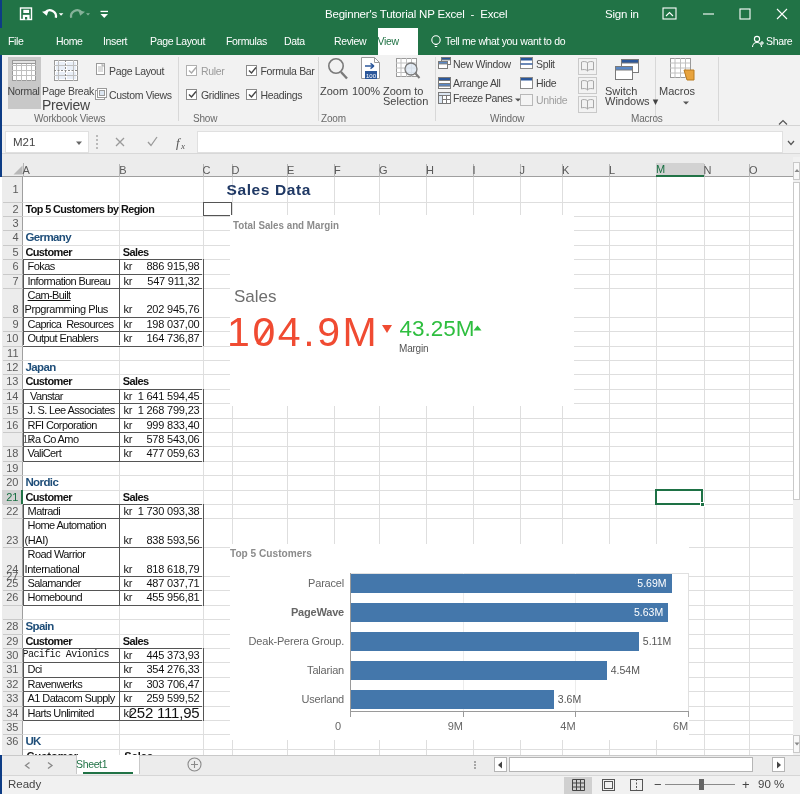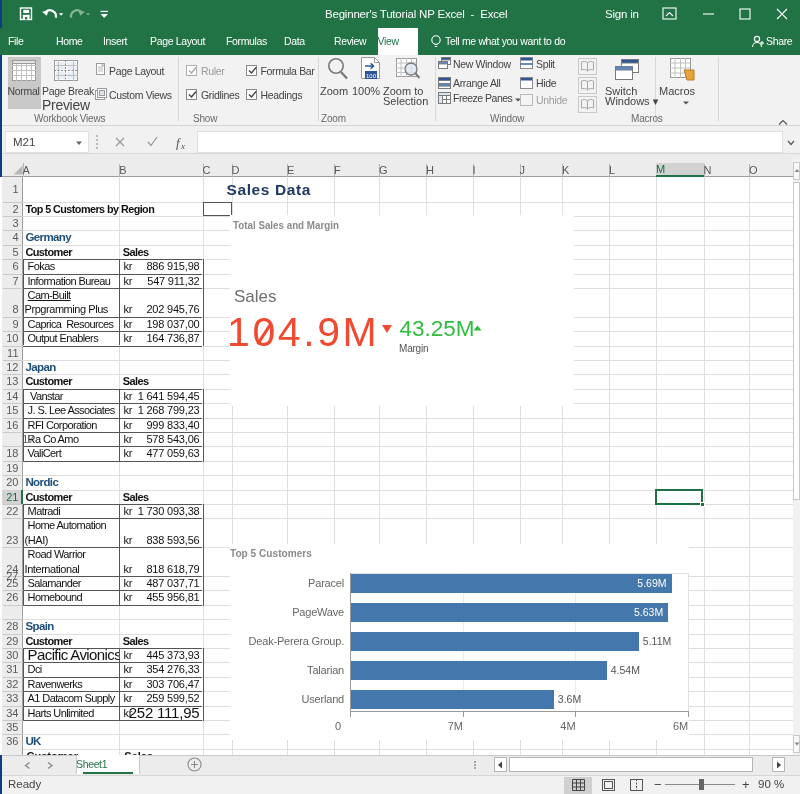--- a/index.html
+++ b/index.html
@@ -509,21 +509,21 @@
 <div style="left:119.3px;top:633.4999999999995px;width:83.2px;height:14.399999999999977px;line-height:14.399999999999977px;color:#111;font-size:11px;letter-spacing:-0.6px;overflow:hidden;font-weight:bold;padding-left:3.5px;">Sales</div>
 <div style="left:22.6px;top:647.8999999999995px;width:179.9px;height:1px;background:#555;z-index:2;"></div>
 <div style="left:22.6px;top:662.2999999999995px;width:179.9px;height:1px;background:#555;z-index:2;"></div>
 <div style="left:22.6px;top:676.6999999999995px;width:179.9px;height:1px;background:#555;z-index:2;"></div>
 <div style="left:22.6px;top:691.0999999999995px;width:179.9px;height:1px;background:#555;z-index:2;"></div>
 <div style="left:22.6px;top:705.4999999999994px;width:179.9px;height:1px;background:#555;z-index:2;"></div>
 <div style="left:22.6px;top:719.8999999999994px;width:179.9px;height:1px;background:#555;z-index:2;"></div>
 <div style="left:22.6px;top:647.8999999999995px;width:1px;height:71.99999999999989px;background:#555;z-index:2;"></div>
 <div style="left:119.3px;top:647.8999999999995px;width:1px;height:71.99999999999989px;background:#555;z-index:2;"></div>
 <div style="left:202.5px;top:647.8999999999995px;width:1px;height:72.99999999999989px;background:#555;z-index:2;"></div>
-<div style="left:22.6px;top:647.8999999999995px;width:96.69999999999999px;height:14.399999999999977px;line-height:14.399999999999977px;color:#111;font-size:15px;letter-spacing:-0.6px;overflow:hidden;padding-left:5px;">Pacific Avionics</div>
+<div style="left:22.6px;top:647.8999999999995px;width:96.69999999999999px;height:14.399999999999977px;line-height:14.399999999999977px;color:#111;font-size:10px;letter-spacing:-0.6px;overflow:hidden;font-family:Liberation Mono, monospace;">Pacific Avionics</div>
 <div style="left:123.5px;top:647.8999999999995px;width:30px;height:14.399999999999977px;line-height:14.399999999999977px;color:#111;font-size:11px;letter-spacing:-0.2px;">kr</div>
 <div class="r" style="left:119.3px;top:647.8999999999995px;width:80.2px;height:14.399999999999977px;line-height:14.399999999999977px;color:#111;font-size:11px;letter-spacing:-0.2px;">445 373,93</div>
 <div style="left:22.6px;top:662.2999999999995px;width:96.69999999999999px;height:14.399999999999977px;line-height:14.399999999999977px;color:#111;font-size:11px;letter-spacing:-0.6px;overflow:hidden;padding-left:5px;">Dci</div>
 <div style="left:123.5px;top:662.2999999999995px;width:30px;height:14.399999999999977px;line-height:14.399999999999977px;color:#111;font-size:11px;letter-spacing:-0.2px;">kr</div>
 <div class="r" style="left:119.3px;top:662.2999999999995px;width:80.2px;height:14.399999999999977px;line-height:14.399999999999977px;color:#111;font-size:11px;letter-spacing:-0.2px;">354 276,33</div>
 <div style="left:22.6px;top:676.6999999999995px;width:96.69999999999999px;height:14.399999999999977px;line-height:14.399999999999977px;color:#111;font-size:11px;letter-spacing:-0.6px;overflow:hidden;padding-left:5px;">Ravenwerks</div>
 <div style="left:123.5px;top:676.6999999999995px;width:30px;height:14.399999999999977px;line-height:14.399999999999977px;color:#111;font-size:11px;letter-spacing:-0.2px;">kr</div>
 <div class="r" style="left:119.3px;top:676.6999999999995px;width:80.2px;height:14.399999999999977px;line-height:14.399999999999977px;color:#111;font-size:11px;letter-spacing:-0.2px;">303 706,47</div>
 <div style="left:22.6px;top:691.0999999999995px;width:96.69999999999999px;height:14.399999999999977px;line-height:14.399999999999977px;color:#111;font-size:11px;letter-spacing:-0.6px;overflow:hidden;padding-left:5px;">A1 Datacom Supply</div>
 <div style="left:123.5px;top:691.0999999999995px;width:30px;height:14.399999999999977px;line-height:14.399999999999977px;color:#111;font-size:11px;letter-spacing:-0.2px;">kr</div>
@@ -553,35 +553,35 @@
 <div style="left:350px;top:572.6px;width:338px;height:1px;background:#e0e0e0;z-index:5;"></div>
 <div style="left:688px;top:572.6px;width:1px;height:138.39999999999998px;background:#e0e0e0;z-index:5;"></div>
 <div style="left:462.7px;top:572.6px;width:1px;height:138.39999999999998px;background:#ececec;z-index:5;"></div>
 <div style="left:575.3px;top:572.6px;width:1px;height:138.39999999999998px;background:#ececec;z-index:5;"></div>
 <div style="left:350px;top:572.6px;width:1px;height:138.39999999999998px;background:#9a9a9a;z-index:6;"></div>
 <div style="left:350px;top:711px;width:339px;height:1px;background:#9a9a9a;z-index:6;"></div>
 <div style="left:351px;top:574.4px;width:320.5366666666667px;height:18.6px;background:#4477ab;z-index:5;"></div>
 <div class="r" style="left:230px;top:574.4px;width:114px;height:18.6px;line-height:18.6px;color:#666;font-size:11px;z-index:5;padding-right:0px;letter-spacing:-0.2px;">Paracel</div>
 <div class="r" style="left:620.5366666666666px;top:574.4px;width:46px;height:18.6px;line-height:18.6px;color:#fff;font-size:10.5px;z-index:6;">5.69M</div>
 <div style="left:351px;top:603.3px;width:317.1566666666667px;height:18.6px;background:#4477ab;z-index:5;"></div>
-<div class="r" style="left:230px;top:603.3px;width:114px;height:18.6px;line-height:18.6px;color:#666;font-size:11px;z-index:5;padding-right:0px;letter-spacing:-0.2px;">PageWave</div>
+<div class="r" style="left:230px;top:603.3px;width:114px;height:18.6px;line-height:18.6px;color:#666;font-size:11px;z-index:5;padding-right:0px;letter-spacing:-0.2px;font-weight:bold;">PageWave</div>
 <div class="r" style="left:617.1566666666668px;top:603.3px;width:46px;height:18.6px;line-height:18.6px;color:#fff;font-size:10.5px;z-index:6;">5.63M</div>
 <div style="left:351px;top:632.1999999999999px;width:287.86333333333334px;height:18.6px;background:#4477ab;z-index:5;"></div>
 <div class="r" style="left:230px;top:632.1999999999999px;width:114px;height:18.6px;line-height:18.6px;color:#666;font-size:11px;z-index:5;padding-right:0px;letter-spacing:-0.2px;">Deak-Perera Group.</div>
 <div style="left:642.8633333333333px;top:632.1999999999999px;width:50px;height:18.6px;line-height:18.6px;color:#555;font-size:10.5px;z-index:6;">5.11M</div>
 <div style="left:351px;top:661.0999999999999px;width:255.75333333333336px;height:18.6px;background:#4477ab;z-index:5;"></div>
 <div class="r" style="left:230px;top:661.0999999999999px;width:114px;height:18.6px;line-height:18.6px;color:#666;font-size:11px;z-index:5;padding-right:0px;letter-spacing:-0.2px;">Talarian</div>
 <div style="left:610.7533333333333px;top:661.0999999999999px;width:50px;height:18.6px;line-height:18.6px;color:#555;font-size:10.5px;z-index:6;">4.54M</div>
 <div style="left:351px;top:690.0px;width:202.79999999999998px;height:18.6px;background:#4477ab;z-index:5;"></div>
 <div class="r" style="left:230px;top:690.0px;width:114px;height:18.6px;line-height:18.6px;color:#666;font-size:11px;z-index:5;padding-right:0px;letter-spacing:-0.2px;">Userland</div>
 <div style="left:557.8px;top:690.0px;width:50px;height:18.6px;line-height:18.6px;color:#555;font-size:10.5px;z-index:6;">3.6M</div>
 <div style="left:350px;top:711px;width:1px;height:6px;background:#9a9a9a;z-index:6;"></div>
 <div class="c" style="left:335px;top:721px;width:30px;height:11px;line-height:11px;color:#666;font-size:11px;z-index:5;">0</div>
 <div style="left:462.7px;top:711px;width:1px;height:6px;background:#9a9a9a;z-index:6;"></div>
-<div class="c" style="left:447.7px;top:721px;width:30px;height:11px;line-height:11px;color:#666;font-size:11px;z-index:5;">7M</div>
+<div class="c" style="left:447.7px;top:721px;width:30px;height:11px;line-height:11px;color:#666;font-size:11px;z-index:5;">9M</div>
 <div style="left:575.3px;top:711px;width:1px;height:6px;background:#9a9a9a;z-index:6;"></div>
 <div class="c" style="left:560.3px;top:721px;width:30px;height:11px;line-height:11px;color:#666;font-size:11px;z-index:5;">4M</div>
 <div style="left:688px;top:711px;width:1px;height:6px;background:#9a9a9a;z-index:6;"></div>
 <div class="c" style="left:673px;top:721px;width:30px;height:11px;line-height:11px;color:#666;font-size:11px;z-index:5;">6M</div>
 <div style="left:655px;top:488.8px;width:48px;height:16.5px;border:2px solid #1e7145;z-index:6;background:transparent;"></div>
 <div style="left:700.3px;top:502.3px;width:5px;height:5px;background:#1e7145;border:1px solid #fff;z-index:7;"></div>
 <div style="left:793px;top:157px;width:7px;height:598px;background:#f1f1f1;"></div>
 <div style="left:793px;top:162px;width:7px;height:18px;background:#f8f8f8;border:1px solid #c9c9c9;"></div>
 <svg style="position:absolute;left:794;top:168" width="6" height="6" viewBox="0 0 6 6">
     <path d="M0.5 4 L3 1 L5.5 4 z" fill="#888"></path>

